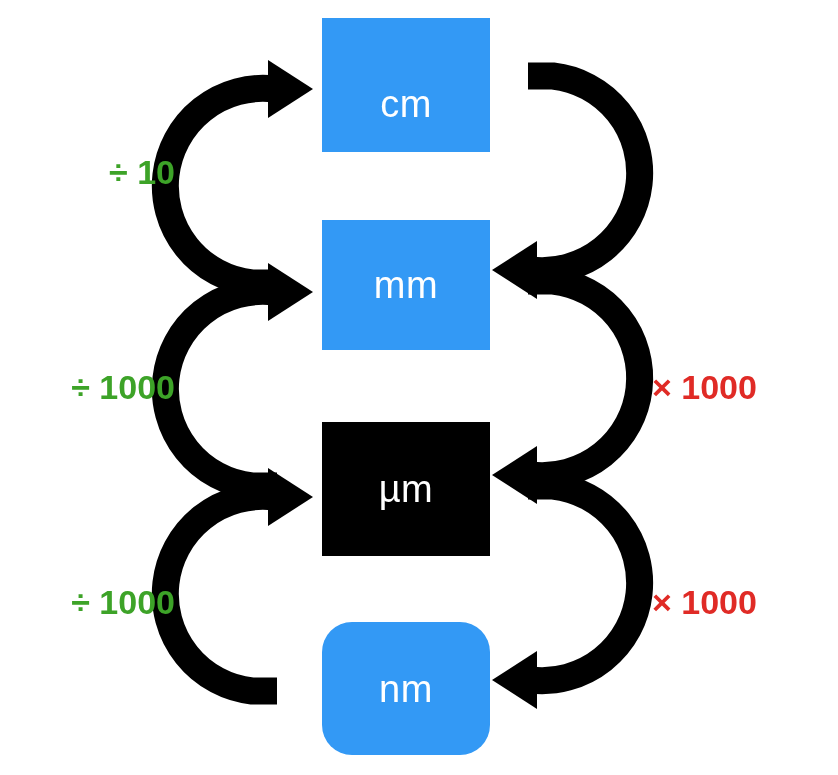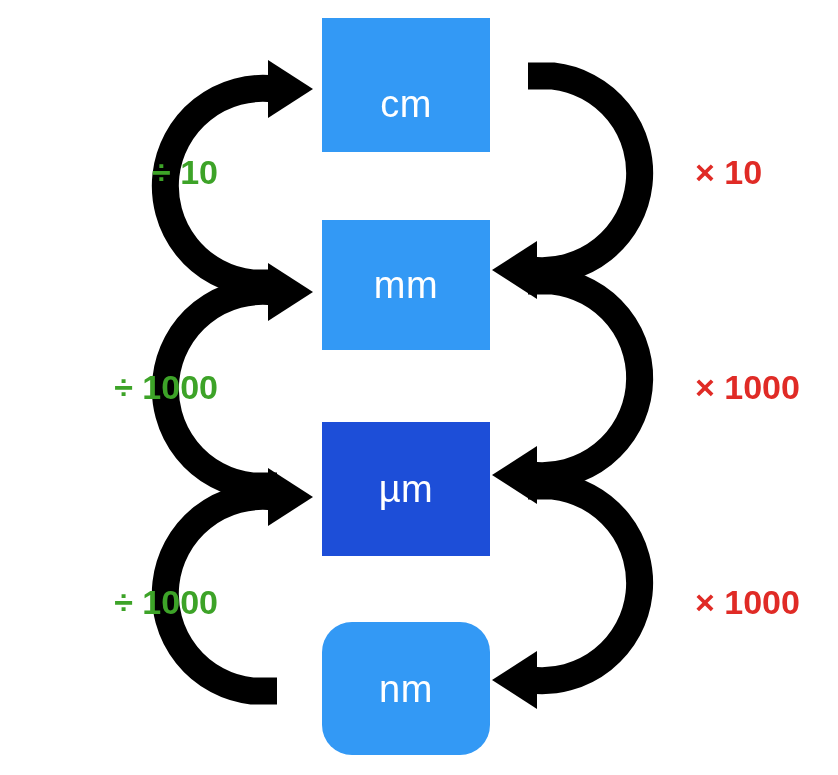--- a/index.html
+++ b/index.html
@@ -35,21 +35,20 @@
     line-height: 1;
     font-family: "Liberation Sans", sans-serif;
   }
   .op-label {
     position: absolute;
     font-size: 34px;
     font-weight: bold;
     line-height: 1;
     white-space: nowrap;
     font-family: "Liberation Sans", sans-serif;
-    padding-left: 43px;
   }
   .op-label.divide {
     color: #3da328;
     text-align: right;
   }
   .op-label.multiply {
     color: #e02b26;
     text-align: left;
   }
   .arrow-layer {
@@ -112,33 +111,32 @@
   </svg>
 
   <div class="unit-box" style="top: 18px; height: 134px; background: rgb(51, 153, 245);">
     <span class="unit-label" style="color: rgb(255, 255, 255); margin-top: 37px;">cm</span>
   </div>
 
   <div class="unit-box" style="top: 220px; height: 130px; background: rgb(51, 153, 245); justify-content: center;">
     <span class="unit-label" style="color: rgb(255, 255, 255);">mm</span>
   </div>
 
-  <div class="unit-box" style="top: 422px; height: 134px; background: #1d4ed8;">
+  <div class="unit-box" style="top: 422px; height: 134px; background: #000000;">
     <span class="unit-label" style="color: rgb(255, 255, 255);">µm</span>
   </div>
 
   <div class="unit-box" style="top: 622px; height: 133px; background: rgb(51, 153, 245); border-radius: 30px;">
     <span class="unit-label" style="color: rgb(255, 255, 255);">nm</span>
   </div>
 
   <div class="op-label divide" style="left: 0px; top: 155px; width: 175px; color: rgb(61, 163, 40);">÷ 10</div>
 
   <div class="op-label divide" style="left: 0px; top: 370px; width: 175px; color: rgb(61, 163, 40);">÷ 1000</div>
 
   <div class="op-label divide" style="left: 0px; top: 585px; width: 175px; color: rgb(61, 163, 40);">÷ 1000</div>
 
-  <div class="op-label multiply" style="left: 652px; top: 155px; width: 180px; color: rgb(224, 43, 38);">× 10</div>
 
   <div class="op-label multiply" style="left: 652px; top: 370px; width: 180px; color: rgb(224, 43, 38);">× 1000</div>
 
   <div class="op-label multiply" style="left: 652px; top: 585px; width: 180px; color: rgb(224, 43, 38);">× 1000</div>
 
 </div>
 
 </body></html>

